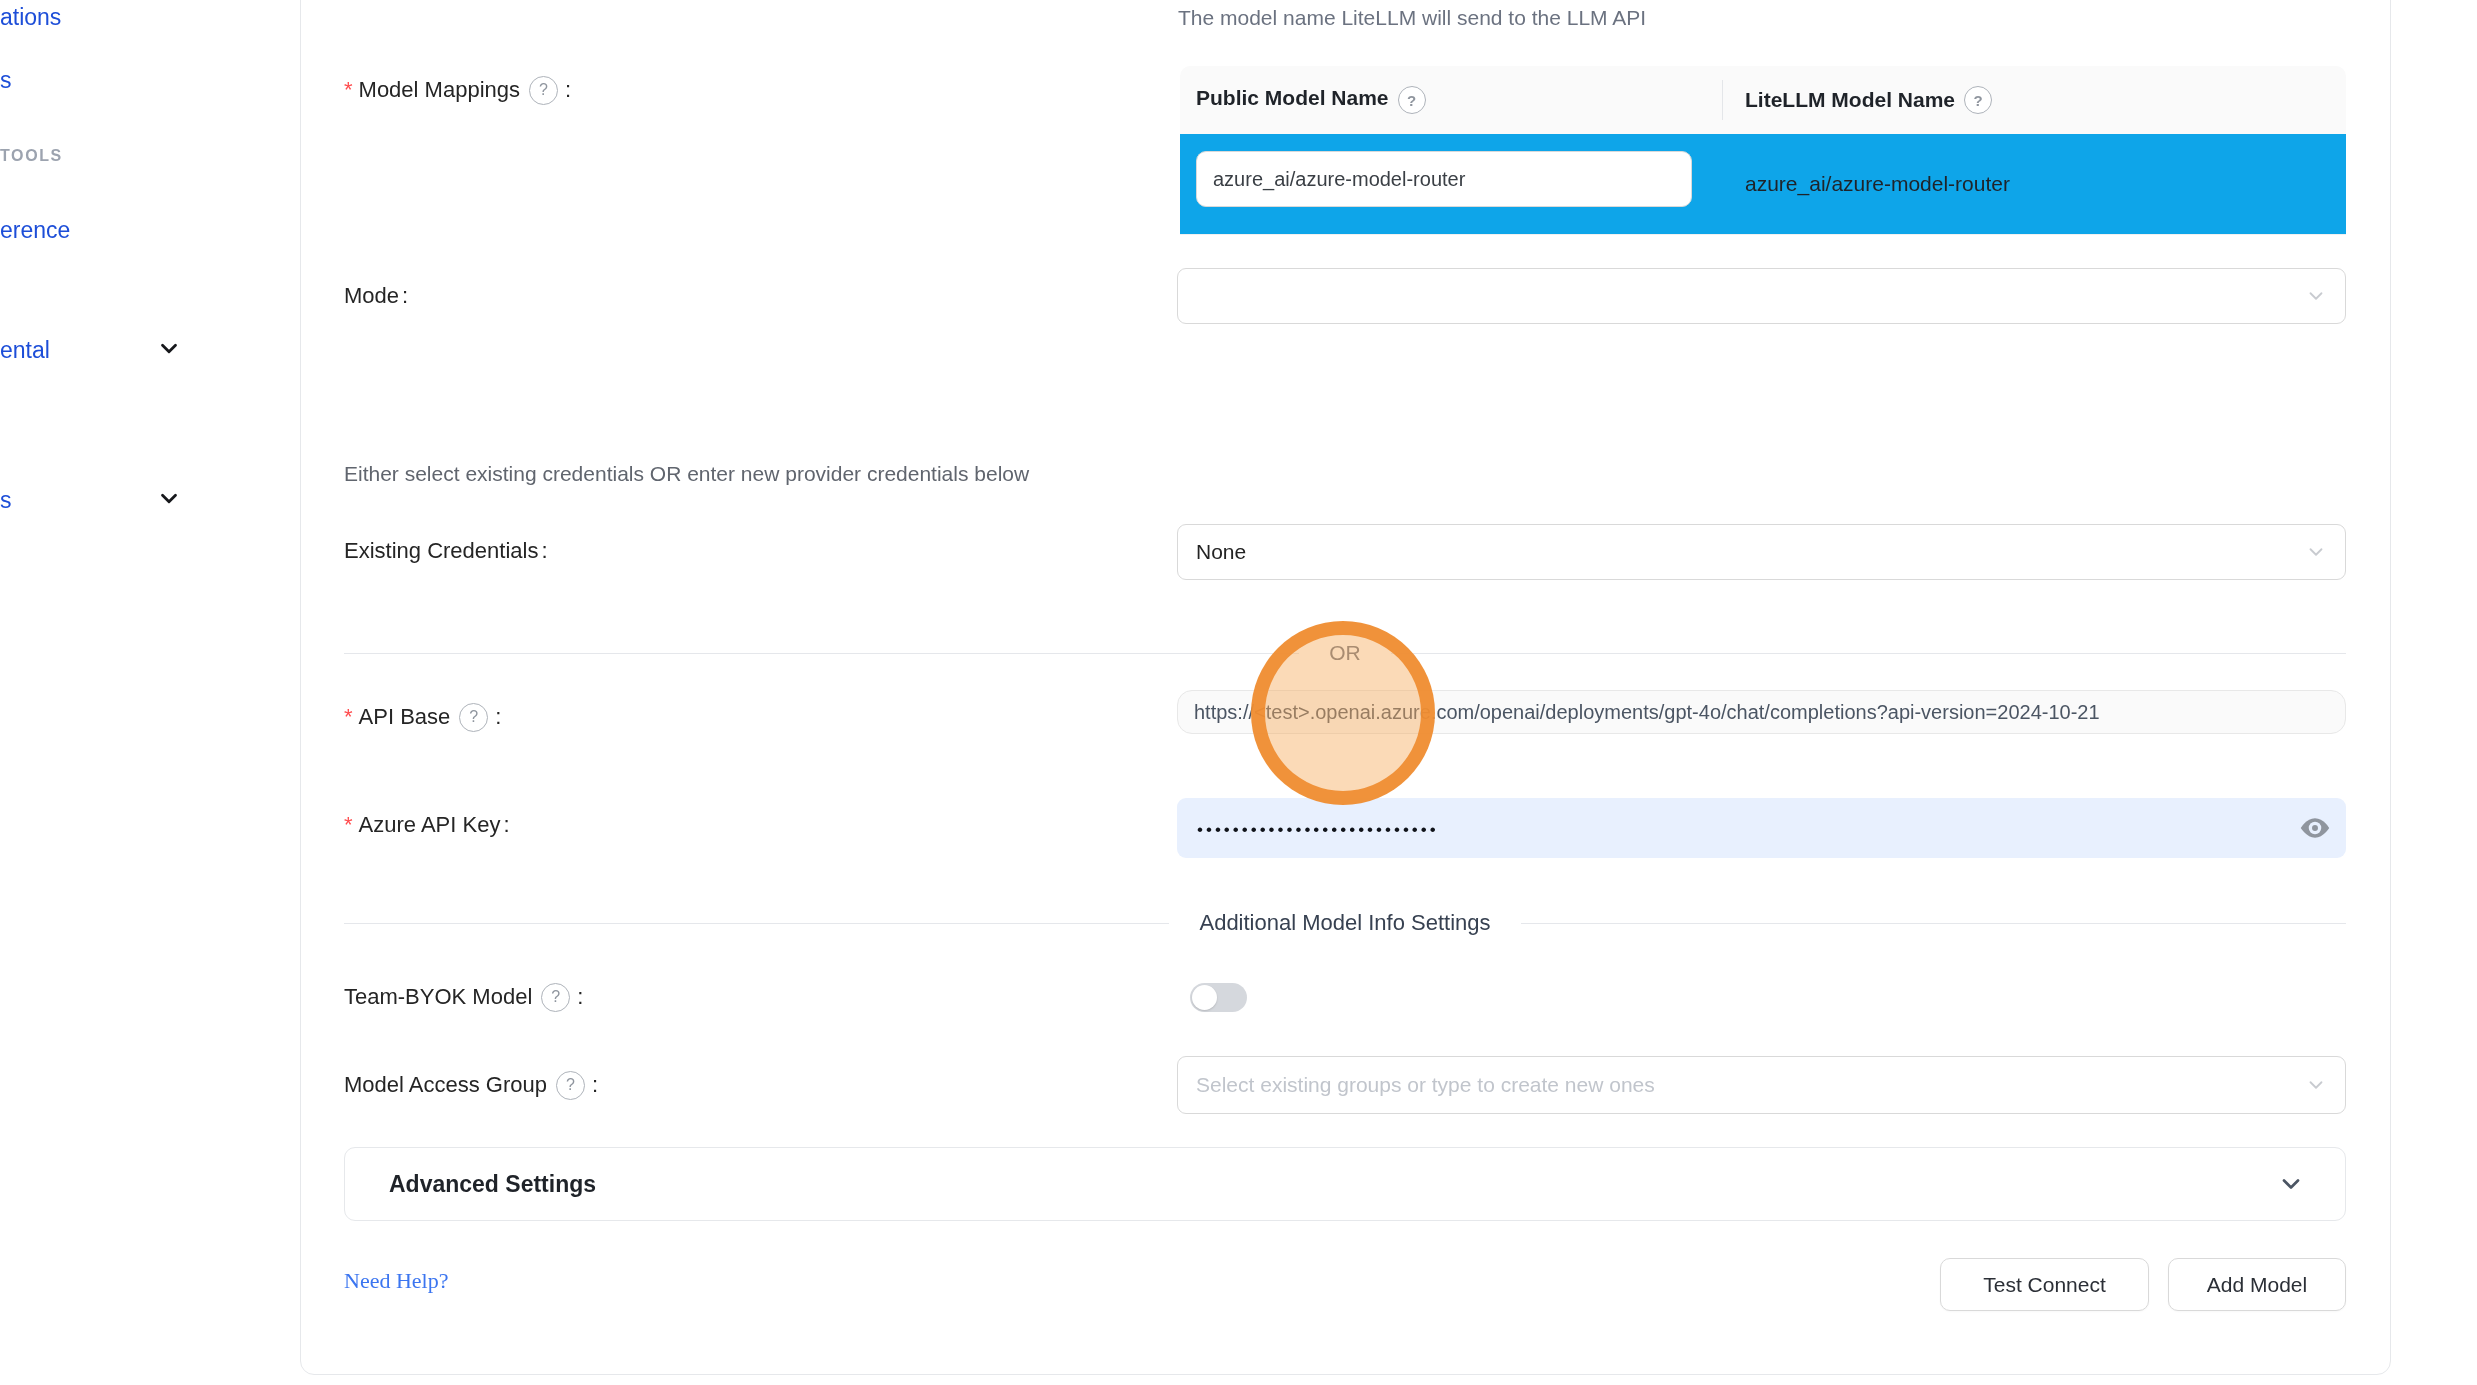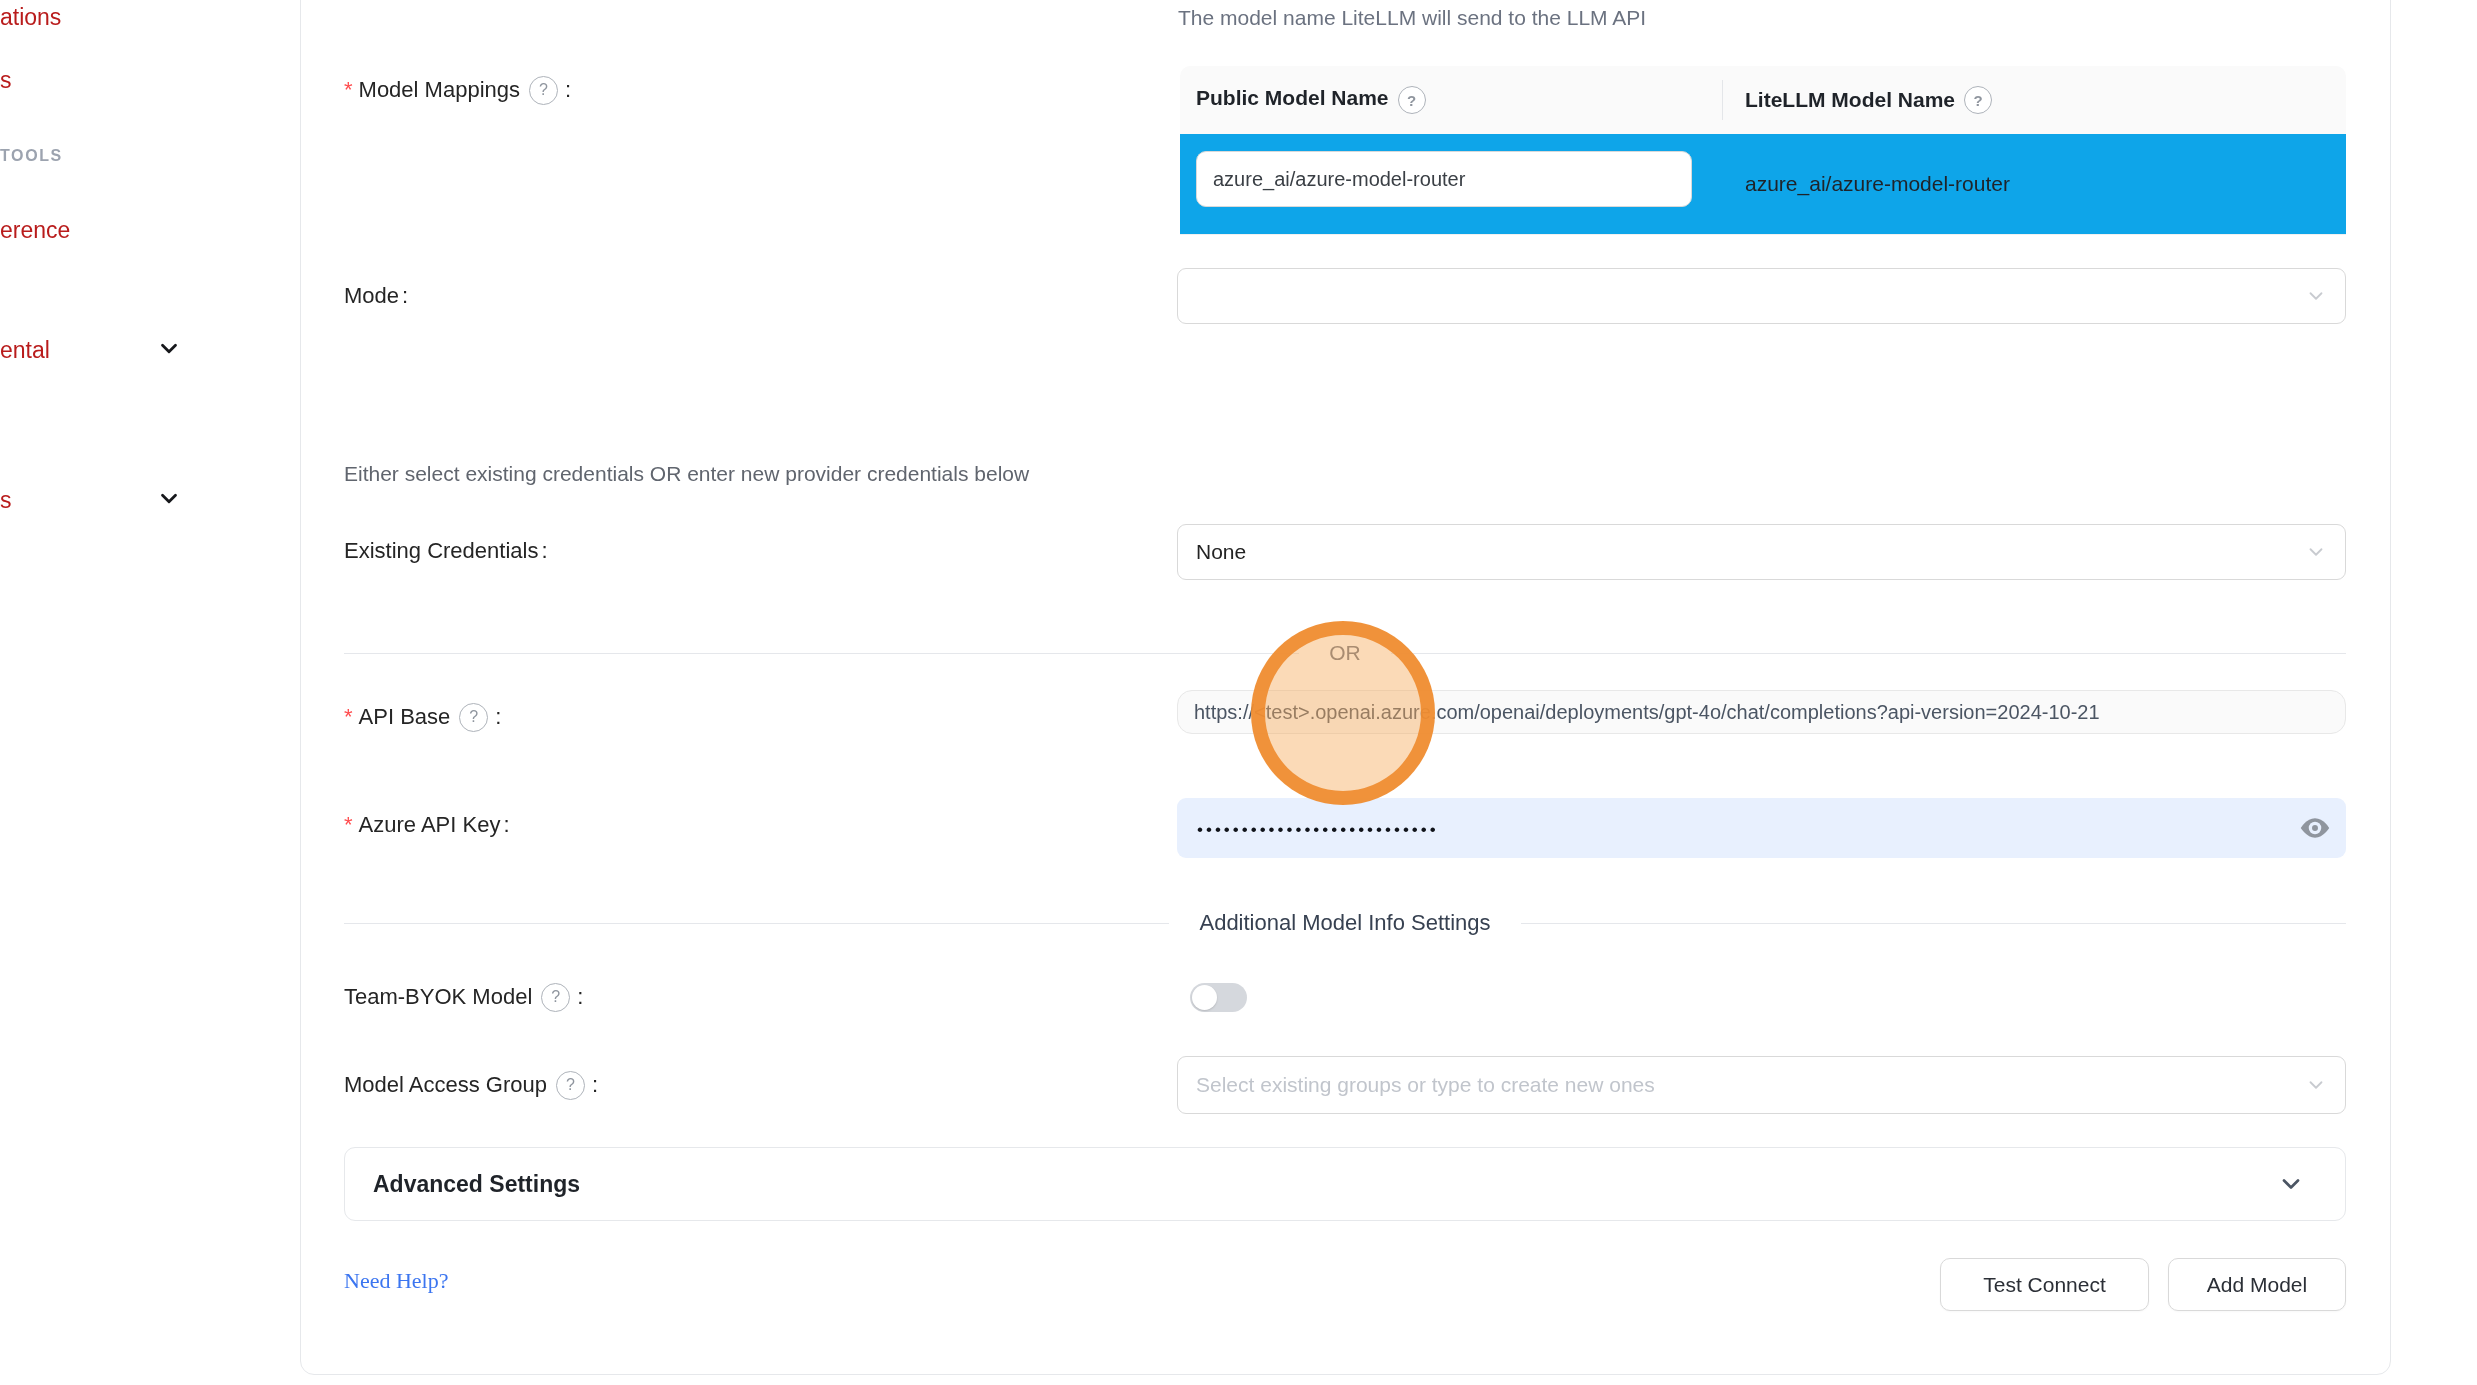--- a/index.html
+++ b/index.html
@@ -1,20 +1,20 @@
 <!DOCTYPE html>
 <html><head>
 <meta charset="utf-8">
 <style>
   html,body{margin:0;padding:0;background:#ffffff;}
   #screen{position:relative;width:2477px;height:1385px;overflow:hidden;
           font-family:"Liberation Sans",sans-serif;color:#232323;background:#fff;}
 
   
-  .side-item{position:absolute;left:0;font-size:23px;color:#b91c1c;white-space:nowrap;
+  .side-item{position:absolute;left:0;font-size:23px;color:#1d4ed8;white-space:nowrap;
              display:flex;align-items:center;height:34px;}
   .side-section{position:absolute;left:0;font-size:16px;font-weight:700;color:#9ca3af;
                 letter-spacing:1.6px;height:24px;display:flex;align-items:center;}
   .side-chev{position:absolute;left:156px;width:26px;height:26px;}
 
   
   .card{position:absolute;left:300px;top:-30px;width:2089px;height:1403px;
         background:#fff;border:1px solid #e6e8eb;border-radius:14px;}
 
   
@@ -72,21 +72,21 @@
 
   
   .switch{position:absolute;left:1190px;top:983px;width:57px;height:29px;border-radius:15px;
           background:#d5d8dd;cursor:pointer;}
   .switch .knob{position:absolute;left:2px;top:2px;width:25px;height:25px;border-radius:50%;
                 background:#fff;box-shadow:0 1px 2px rgba(0,0,0,0.15);}
 
   
   .adv{position:absolute;left:344px;top:1147px;width:2002px;height:74px;border:1px solid #e6e8eb;
        border-radius:11px;background:#fff;display:flex;align-items:center;
-       padding:0 40px 0 28px;box-sizing:border-box;cursor:pointer;}
+       padding:0 40px 0 44px;box-sizing:border-box;cursor:pointer;}
   .adv-title{font-size:23px;font-weight:700;color:#1f2329;}
   .adv .chev{margin-left:auto;}
   .btn{position:absolute;top:1258px;height:53px;background:#fff;border:1px solid #d9d9d9;
        border-radius:10px;display:flex;align-items:center;justify-content:center;
        font-size:21px;color:#2b2f36;box-sizing:border-box;cursor:pointer;
        box-shadow:0 1px 2px rgba(0,0,0,0.03);}
   .need-help{position:absolute;left:344px;top:1268px;font-size:22px;font-family:Liberation Serif, serif;}
 </style>
 </head>
 <body>

